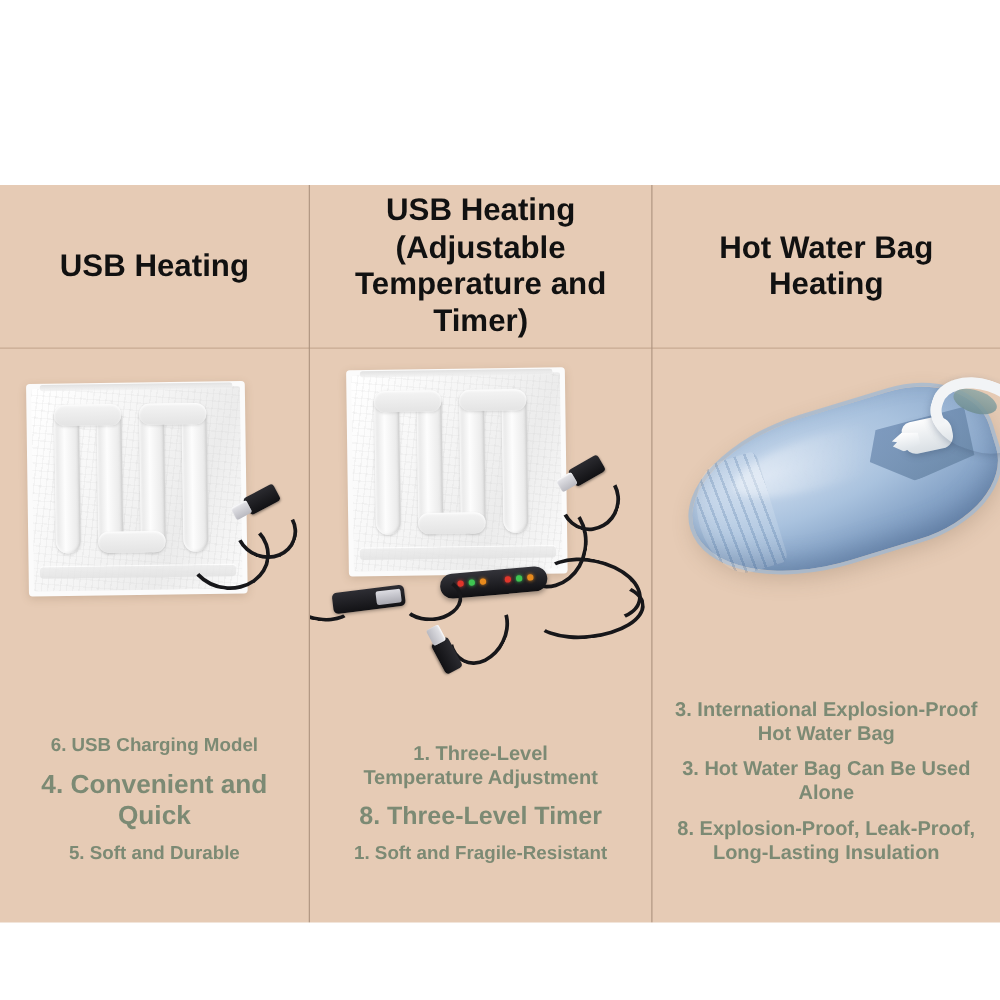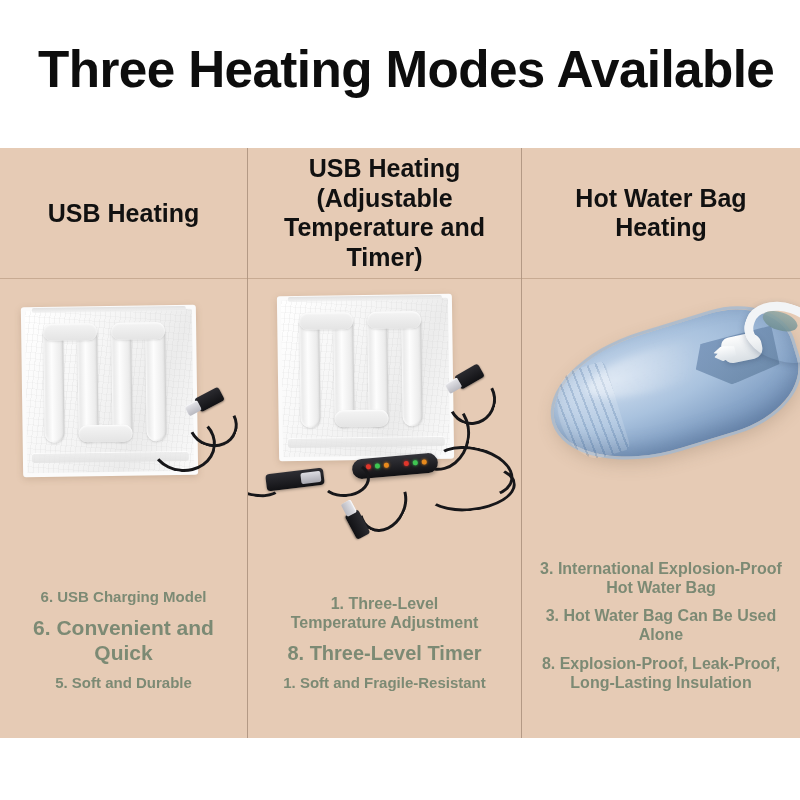--- a/index.html
+++ b/index.html
@@ -242,23 +242,20 @@
 
   .c3-f1{font-size:16px;}
   .c3-f2{font-size:16px;}
   .c3-f3{font-size:16px;}
 </style>
 </head>
 <body>
 
 <div class="page">
 
-  <div class="title-bar">
-    <div class="title">Three Heating Modes Available</div>
-  </div>
 
   <div class="panel">
 
     <div class="hdiv"></div>
     <div class="vdiv v1"></div>
     <div class="vdiv v2"></div>
 
     <div class="col col1">
 
       <div class="head">
@@ -282,21 +279,21 @@
           <div class="hem"></div>
         </div>
 
         <div class="wire" style="left:150px;top:135px;width:60px;height:52px;border-color:transparent #17171a #17171a transparent;transform:rotate(6deg);"></div>
         <div class="wire" style="left:188px;top:122px;width:44px;height:40px;border-color:#17171a transparent transparent #17171a;transform:rotate(200deg);"></div>
         <div class="usb-plug" style="left:196px;top:113px;transform:rotate(-28deg);"></div>
       </div>
 
       <div class="features">
         <p class="feat c1-f1">6. USB Charging Model</p>
-        <p class="feat c1-f2">6. Convenient and
+        <p class="feat c1-f2">4. Convenient and
 Quick</p>
         <p class="feat c1-f3">5. Soft and Durable</p>
       </div>
     </div>
 
     <div class="col col2">
 
       <div class="head">
         <div class="head-txt">USB Heating
 (Adjustable

